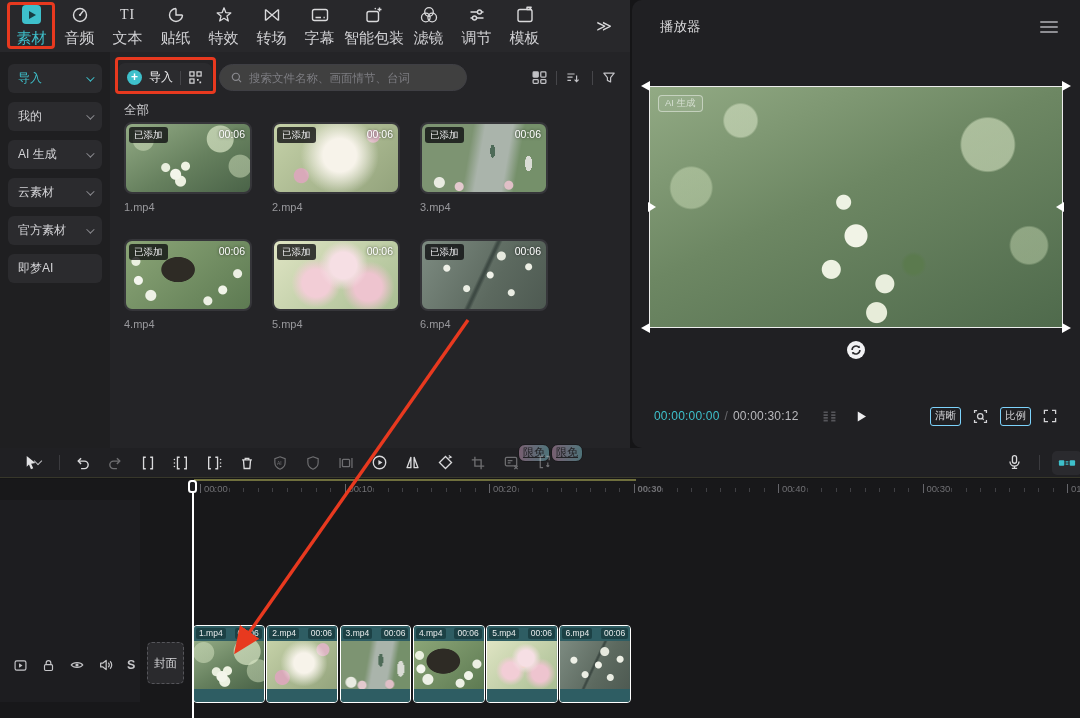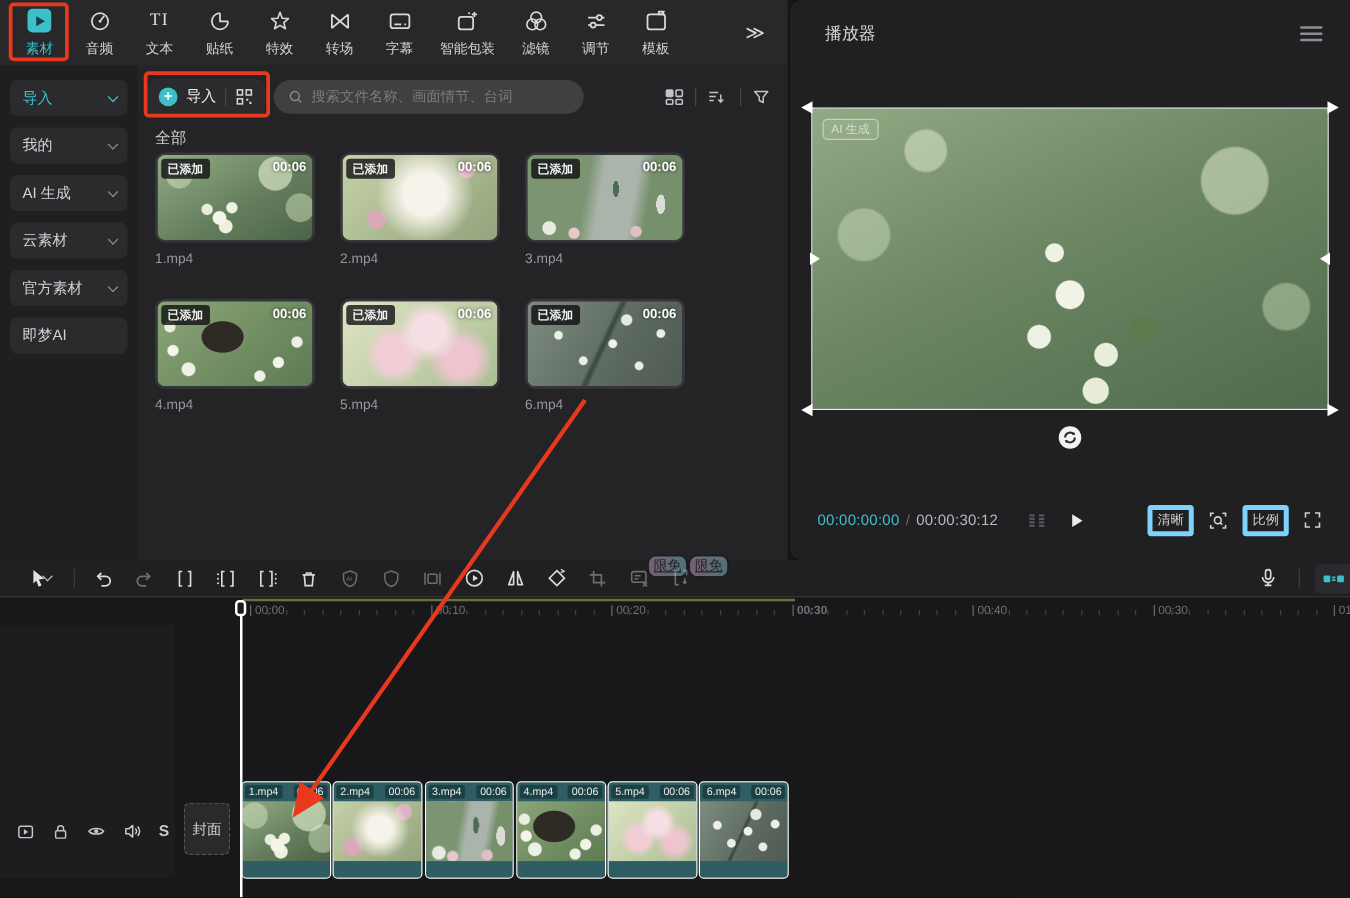--- a/index.html
+++ b/index.html
@@ -8,21 +8,21 @@
          background:#151517; font-family:"Liberation Sans",sans-serif;
          -webkit-font-smoothing:antialiased; color:#d6d6d8; }
   svg { display:block; }
 
   
   .left-panel { position:absolute; left:0; top:0; width:630px; height:448px; background:#242427; }
   .top-toolbar { position:absolute; left:0; top:0; width:630px; height:52px; background:#28282b;
                  display:flex; align-items:center; padding:0 8px; gap:1px; }
   .tab { min-width:47px; height:46px; display:flex; flex-direction:column; align-items:center;
          justify-content:center; gap:4px; cursor:pointer;text-align:right; }
-  .tab .lbl { font-size:11px; color:#d2d2d5; white-space:nowrap; }
+  .tab .lbl { font-size:15px; color:#d2d2d5; white-space:nowrap; }
   .tab.active .lbl { color:#3ec0cb; }
   .tab .ic { height:20px; display:flex; align-items:center; justify-content:center; }
   .media-ic { width:19px; height:19px; background:#3ec0cb; border-radius:4px; display:flex;
               align-items:center; justify-content:center; }
   .media-ic i { display:block; width:0; height:0; border-left:7px solid #173e43;
                 border-top:4.5px solid transparent; border-bottom:4.5px solid transparent; margin-left:2px; }
   .ti-glyph { font-family:"Liberation Serif",serif; font-size:14px; color:#dcdcde; letter-spacing:1px; }
   .more-tabs { margin-left:auto; margin-right:10px; font-size:15px; color:#d8d8da; cursor:pointer; }
 
   .sidebar { position:absolute; left:0; top:52px; width:110px; height:396px; background:#1f1f21; padding-top:12px; }
@@ -46,21 +46,21 @@
                 border-radius:14px; display:flex; align-items:center; padding:0 10px; gap:6px; }
   .search-box input { background:transparent; border:none; outline:none; color:#c9c9cc;
                       font-size:11.5px; width:200px; font-family:"Liberation Sans",sans-serif; }
   .search-box input::placeholder { color:#7c7c81; }
   .lib-view-icons { margin-left:auto; display:flex; align-items:center; gap:8px; }
   .sec-label { position:absolute; left:14px; top:50px; font-size:12.5px; color:#cfcfd2; }
   .lib-grid { position:absolute; left:14px; top:70px; display:grid;
               grid-template-columns:repeat(3,128px); column-gap:20px; row-gap:26px; }
   .card { width:128px; cursor:pointer; }
   .thumb { position:relative; width:128px; height:72px; border-radius:8px; border:2px solid #36363a;
-           overflow:hidden; background-size:cover;font-weight:bold; }
+           overflow:hidden; background-size:cover; }
   .badge { position:absolute; left:3px; top:3px; background:rgba(12,12,14,.78); color:#f2f2f4;
            font-size:9.5px; padding:1.5px 5px; border-radius:3px; }
   .dur { position:absolute; right:5px; top:4px; color:#fff; font-size:10.5px; text-shadow:0 0 3px rgba(0,0,0,.7); }
   .fname { margin-top:7px; font-size:11px; color:#98989c; }
 
   
   .thumb-1 { background:
       radial-gradient(circle at 40% 74%, #f3f5ea 0 5px, rgba(243,245,234,0) 6px),
       radial-gradient(circle at 48% 62%, #eef2e2 0 4px, rgba(238,242,226,0) 5px),
       radial-gradient(circle at 32% 64%, #e8eedd 0 4px, rgba(232,238,221,0) 5px),
@@ -138,21 +138,21 @@
   .h-ml { left:-2px; top:50%; transform:translateY(-50%); border-width:5px 0 5px 8px; border-color:transparent transparent transparent #fff; }
   .h-mr { right:-2px; top:50%; transform:translateY(-50%); border-width:5px 8px 5px 0; border-color:transparent #fff transparent transparent; }
   .rotate-btn { position:absolute; left:214px; top:340px; cursor:pointer; }
   .player-controls { position:absolute; left:0; top:402px; width:448px; height:28px;
                      display:flex; align-items:center; padding:0 22px; }
   .tc-cur { font-size:12px; color:#3ec0cb; letter-spacing:.2px; }
   .tc-sep { font-size:12px; color:#6a6a6e; margin:0 5px; }
   .tc-tot { font-size:12px; color:#b9b9bd; letter-spacing:.2px; }
   .pc-ic { margin-left:22px; cursor:pointer; }
   .pc-right { margin-left:auto; display:flex; align-items:center; gap:11px; }
-  .boxed { font-size:10.5px; color:#d3d3d6; border:4px solid #7dd3fc; border-radius:3px;
+  .boxed { font-size:10.5px; color:#d3d3d6; border:1px solid #7dd3fc; border-radius:3px;
            padding:1.5px 4px; cursor:pointer; }
 
   
   .tl-toolbar { position:absolute; left:0; top:448px; width:1080px; height:30px; background:#202023;
                 display:flex; align-items:center; padding:0 12px; gap:7px;
                 border-bottom:1px solid rgba(110,110,60,.30); }
   .tool { width:26px; height:24px; display:flex; align-items:center; justify-content:center;
           cursor:pointer; position:relative; }
   .tool.dim { opacity:.42; }
   .tsep { width:1px; height:15px; background:#3b3b3f; margin:0 2px; }

